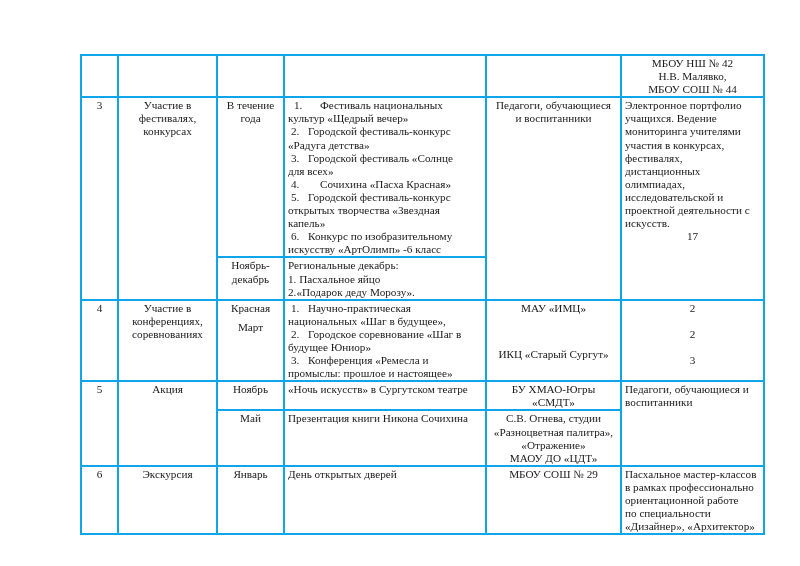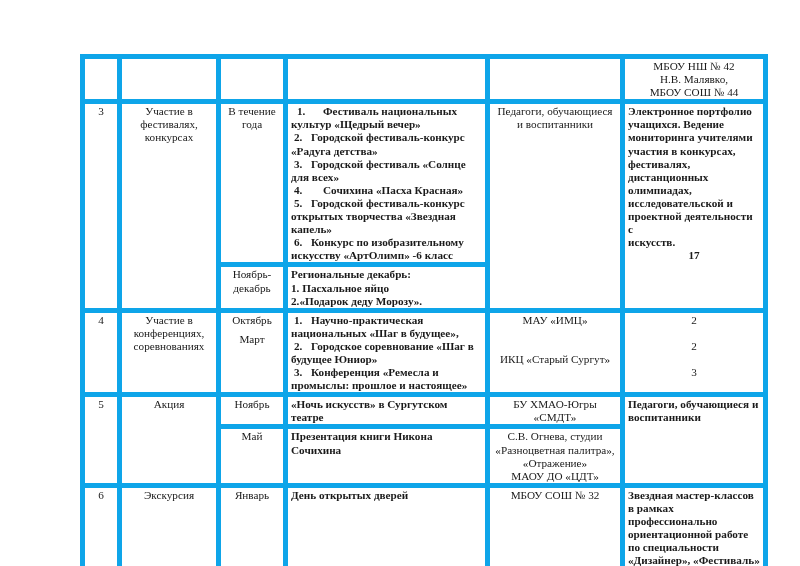--- a/index.html
+++ b/index.html
@@ -5,25 +5,25 @@
   html, body { margin: 0; padding: 0; background: #ffffff; }
   body { width: 800px; height: 566px; position: relative; overflow: hidden;
          font-family: "Liberation Serif", "DejaVu Serif", serif; color: #1a1a1a; }
   .page { position: absolute; left: 0; top: 0; width: 800px; height: 566px; background: #fff; }
   table.doc {
     position: absolute; left: 80px; top: 54px;
     width: 683px; border-collapse: collapse; table-layout: fixed;
     font-size: 11.2px; line-height: 13.1px;
   }
   table.doc td {
-    border: 5px solid #0ea5e9; vertical-align: top; padding: 1px 3px 0 3px;
+    border: 2px solid #0ea5e9; vertical-align: top; padding: 1px 3px 0 3px;
     overflow: hidden;
   }
   .c { text-align: center; }
-  .l { text-align: left; font-weight: bold; }
+  .l { text-align: left; }
   .li { display: block; }
   .li .num { display: inline-block; }
   .num-wide { width: 32px; }
   .num-narrow { width: 17px; padding-left: 3px; }
   .gap { height: 13px; }
   .gap2 { height: 6px; }
 </style>
 </head>
 <body>
 
@@ -108,37 +108,37 @@
   </tr>
 
   <tr style="height:81px">
     <td class="c">4</td>
     <td class="c">
       <span class="li">Участие в</span>
       <span class="li">конференциях,</span>
       <span class="li">соревнованиях</span>
     </td>
     <td class="c">
-      <span class="li">Октябрь</span>
+      <span class="li">Красная</span>
       <span class="li gap2"></span>
       <span class="li">Март</span>
     </td>
     <td class="l">
       <span class="li"><span class="num num-narrow">1.</span><span>Научно-практическая</span></span>
       <span class="li">национальных «Шаг в будущее»,</span>
       <span class="li"><span class="num num-narrow">2.</span><span>Городское соревнование «Шаг в</span></span>
       <span class="li">будущее Юниор»</span>
       <span class="li"><span class="num num-narrow">3.</span><span>Конференция «Ремесла и</span></span>
       <span class="li">промыслы: прошлое и настоящее»</span>
     </td>
     <td class="c">
       <span class="li">МАУ «ИМЦ»</span>
       <span class="li gap"></span>
       <span class="li gap"></span>
-      <span class="li" style="">ИКЦ «Старый Сургут»</span>
+      <span class="li" style="margin-top:7px">ИКЦ «Старый Сургут»</span>
     </td>
     <td class="c">
       <span class="li">2</span>
       <span class="li" style="margin-top:13px">2</span>
       <span class="li" style="margin-top:13px">3</span>
     </td>
   </tr>
 
   <tr style="height:27px">
     <td class="c" rowspan="2">5</td>
@@ -163,24 +163,24 @@
       <span class="li">«Отражение»</span>
       <span class="li">МАОУ ДО «ЦДТ»</span>
     </td>
   </tr>
 
   <tr style="height:68px">
     <td class="c">6</td>
     <td class="c">Экскурсия</td>
     <td class="c">Январь</td>
     <td class="l">День открытых дверей</td>
-    <td class="c">МБОУ СОШ № 32</td>
+    <td class="c">МБОУ СОШ № 29</td>
     <td class="l">
-      <span class="li">Звездная мастер-классов</span>
+      <span class="li">Пасхальное мастер-классов</span>
       <span class="li">в рамках профессионально</span>
       <span class="li">ориентационной работе</span>
       <span class="li">по специальности</span>
-      <span class="li">«Дизайнер», «Фестиваль»</span>
+      <span class="li">«Дизайнер», «Архитектор»</span>
     </td>
   </tr>
 </tbody>
     </table>
 </div>
 
 </body></html>

